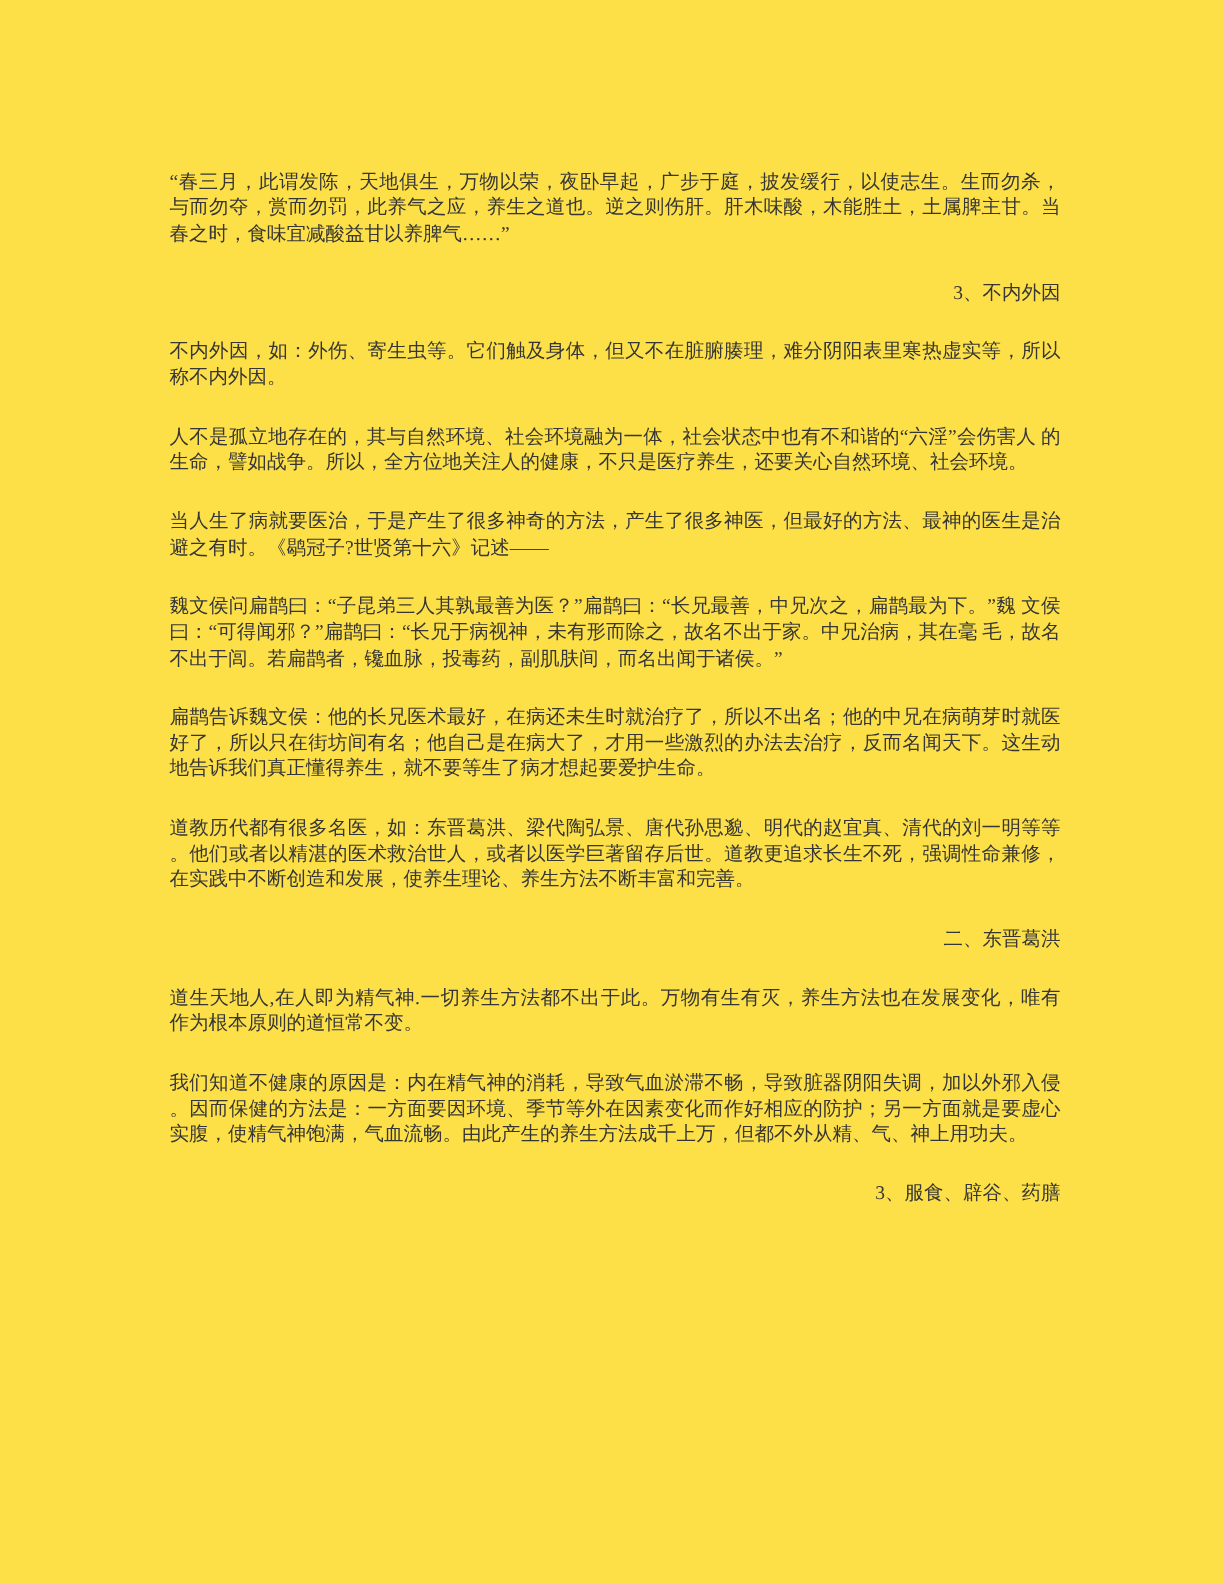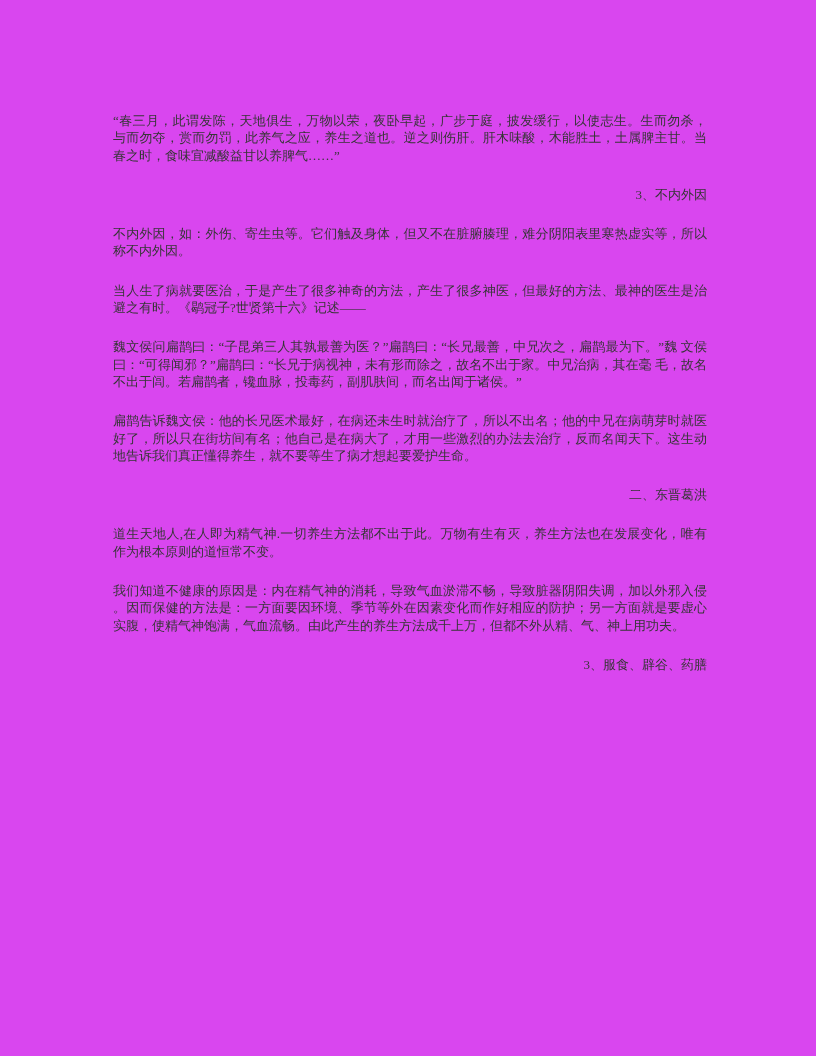--- a/index.html
+++ b/index.html
@@ -4,21 +4,21 @@
 <style>
   html, body {
     margin: 0;
     padding: 0;
     background: #ffffff;
   }
   .page {
     position: relative;
     width: 816px;
     height: 1056px;
-    background: #d946ef;
+    background: #fde047;
     overflow: hidden;
   }
   .content {
     position: absolute;
     left: 113px;
     top: 112px;
     width: 594px;
     font-family: "Liberation Serif", "DejaVu Serif", serif;
     font-size: 13px;
     line-height: 17.3px;
@@ -34,21 +34,23 @@
   }
 </style>
 </head>
 <body>
 
 <div class="page">
   <div class="content">
     <p>“春三月，此谓发陈，天地俱生，万物以荣，夜卧早起，广步于庭，披发缓行，以使志生。生而勿杀， 与而勿夺，赏而勿罚，此养气之应，养生之道也。逆之则伤肝。肝木味酸，木能胜土，土属脾主甘。当 春之时，食味宜减酸益甘以养脾气……”</p>
     <p class="heading">3、不内外因</p>
     <p>不内外因，如：外伤、寄生虫等。它们触及身体，但又不在脏腑腠理，难分阴阳表里寒热虚实等，所以 称不内外因。</p>
+    <p>人不是孤立地存在的，其与自然环境、社会环境融为一体，社会状态中也有不和谐的“六淫”会伤害人 的生命，譬如战争。所以，全方位地关注人的健康，不只是医疗养生，还要关心自然环境、社会环境。</p>
     <p>当人生了病就要医治，于是产生了很多神奇的方法，产生了很多神医，但最好的方法、最神的医生是治 避之有时。《鹖冠子?世贤第十六》记述——</p>
     <p>魏文侯问扁鹊曰：“子昆弟三人其孰最善为医？”扁鹊曰：“长兄最善，中兄次之，扁鹊最为下。”魏 文侯曰：“可得闻邪？”扁鹊曰：“长兄于病视神，未有形而除之，故名不出于家。中兄治病，其在毫 毛，故名不出于闾。若扁鹊者，镵血脉，投毒药，副肌肤间，而名出闻于诸侯。”</p>
     <p>扁鹊告诉魏文侯：他的长兄医术最好，在病还未生时就治疗了，所以不出名；他的中兄在病萌芽时就医 好了，所以只在街坊间有名；他自己是在病大了，才用一些激烈的办法去治疗，反而名闻天下。这生动 地告诉我们真正懂得养生，就不要等生了病才想起要爱护生命。</p>
+    <p>道教历代都有很多名医，如：东晋葛洪、梁代陶弘景、唐代孙思邈、明代的赵宜真、清代的刘一明等等 。他们或者以精湛的医术救治世人，或者以医学巨著留存后世。道教更追求长生不死，强调性命兼修， 在实践中不断创造和发展，使养生理论、养生方法不断丰富和完善。</p>
     <p class="heading">二、东晋葛洪</p>
     <p>道生天地人,在人即为精气神.一切养生方法都不出于此。万物有生有灭，养生方法也在发展变化，唯有 作为根本原则的道恒常不变。</p>
     <p>我们知道不健康的原因是：内在精气神的消耗，导致气血淤滞不畅，导致脏器阴阳失调，加以外邪入侵 。因而保健的方法是：一方面要因环境、季节等外在因素变化而作好相应的防护；另一方面就是要虚心 实腹，使精气神饱满，气血流畅。由此产生的养生方法成千上万，但都不外从精、气、神上用功夫。</p>
     <p class="heading">3、服食、辟谷、药膳</p>
   </div>
 </div>
 
 </body></html>

